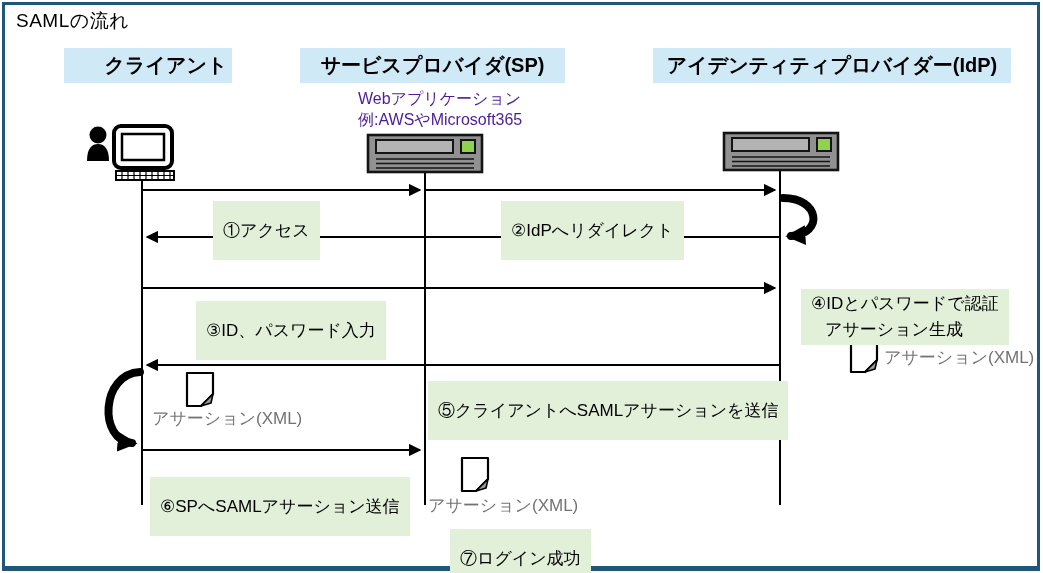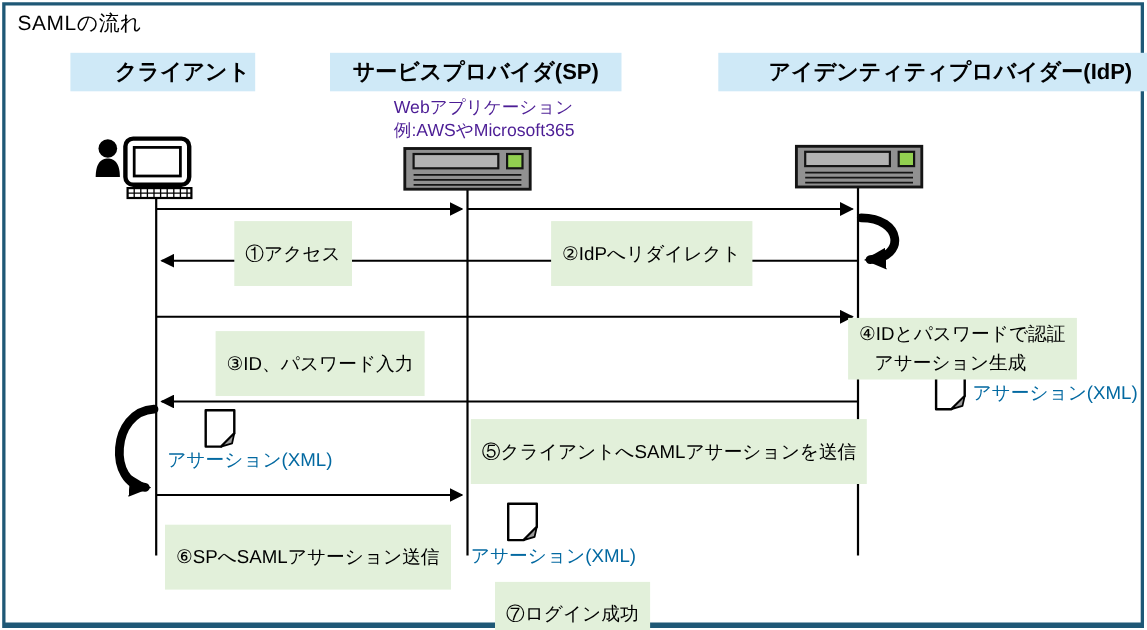--- a/index.html
+++ b/index.html
@@ -14,32 +14,32 @@
   .title{
     position:absolute;left:16px;top:8px;font-size:19px;color:#000;
     letter-spacing:0.5px;
   }
   .actor-header{
     position:absolute;top:48px;height:35px;background:#cfe9f7;color:#000;
     font-size:20px;font-weight:bold;display:flex;align-items:center;justify-content:center;
   }
   .hdr-client{left:64px;width:132px;padding-left:36px;}
   .hdr-sp{left:300px;width:265px;}
-  .hdr-idp{left:653px;width:358px;padding-left:32px;}
+  .hdr-idp{left:653px;width:358px;}
   .sp-sublabel{
     position:absolute;left:358px;top:88px;font-size:16px;line-height:21px;color:#4c1d95;
   }
   .step-label{
     position:absolute;background:#e2f0da;color:#000;font-size:17px;
     padding:18px 10px;white-space:nowrap;
   }
   .step4{line-height:26px;padding:2px 10px;}
   .step4 .l2{padding-left:14px;}
   .doc-label{
-    position:absolute;color:#0369a1;font-size:17px;white-space:nowrap;
+    position:absolute;color:#737373;font-size:17px;white-space:nowrap;
   }
   svg.overlay{position:absolute;left:0;top:0;}
 </style>
 </head>
 <body>
 
 <div class="stage">
   <div class="frame"></div>
 
   <div class="title">SAMLの流れ</div>
@@ -116,21 +116,21 @@
     </g>
     <g transform="translate(460,456)">
       <path d="M2,2 H28 V23 L16,35 H2 Z" fill="#fff" stroke="#000" stroke-width="2.2" stroke-linejoin="round"></path>
       <path d="M28,23 L16,35 L26,32 Z" fill="#9c9c9c" stroke="#000" stroke-width="1.6" stroke-linejoin="round"></path>
     </g>
   </svg>
 
   <div class="step-label" style="left:213px;top:201px;">①アクセス</div>
   <div class="step-label" style="left:501px;top:201px;">②IdPへリダイレクト</div>
   <div class="step-label" style="left:196px;top:301px;">③ID、パスワード入力</div>
-  <div class="step-label step4" style="left:771px;top:289px;">
+  <div class="step-label step4" style="left:801px;top:289px;">
     <div class="l1">④IDとパスワードで認証</div>
     <div class="l2">アサーション生成</div>
   </div>
   <div class="step-label" style="left:428px;top:381px;">⑤クライアントへSAMLアサーションを送信</div>
   <div class="step-label" style="left:150px;top:477px;">⑥SPへSAMLアサーション送信</div>
   <div class="step-label" style="left:450px;top:529px;">⑦ログイン成功</div>
 
   <div class="doc-label" style="left:884px;top:346px;">アサーション(XML)</div>
   <div class="doc-label" style="left:152px;top:407px;">アサーション(XML)</div>
   <div class="doc-label" style="left:428px;top:494px;">アサーション(XML)</div>

